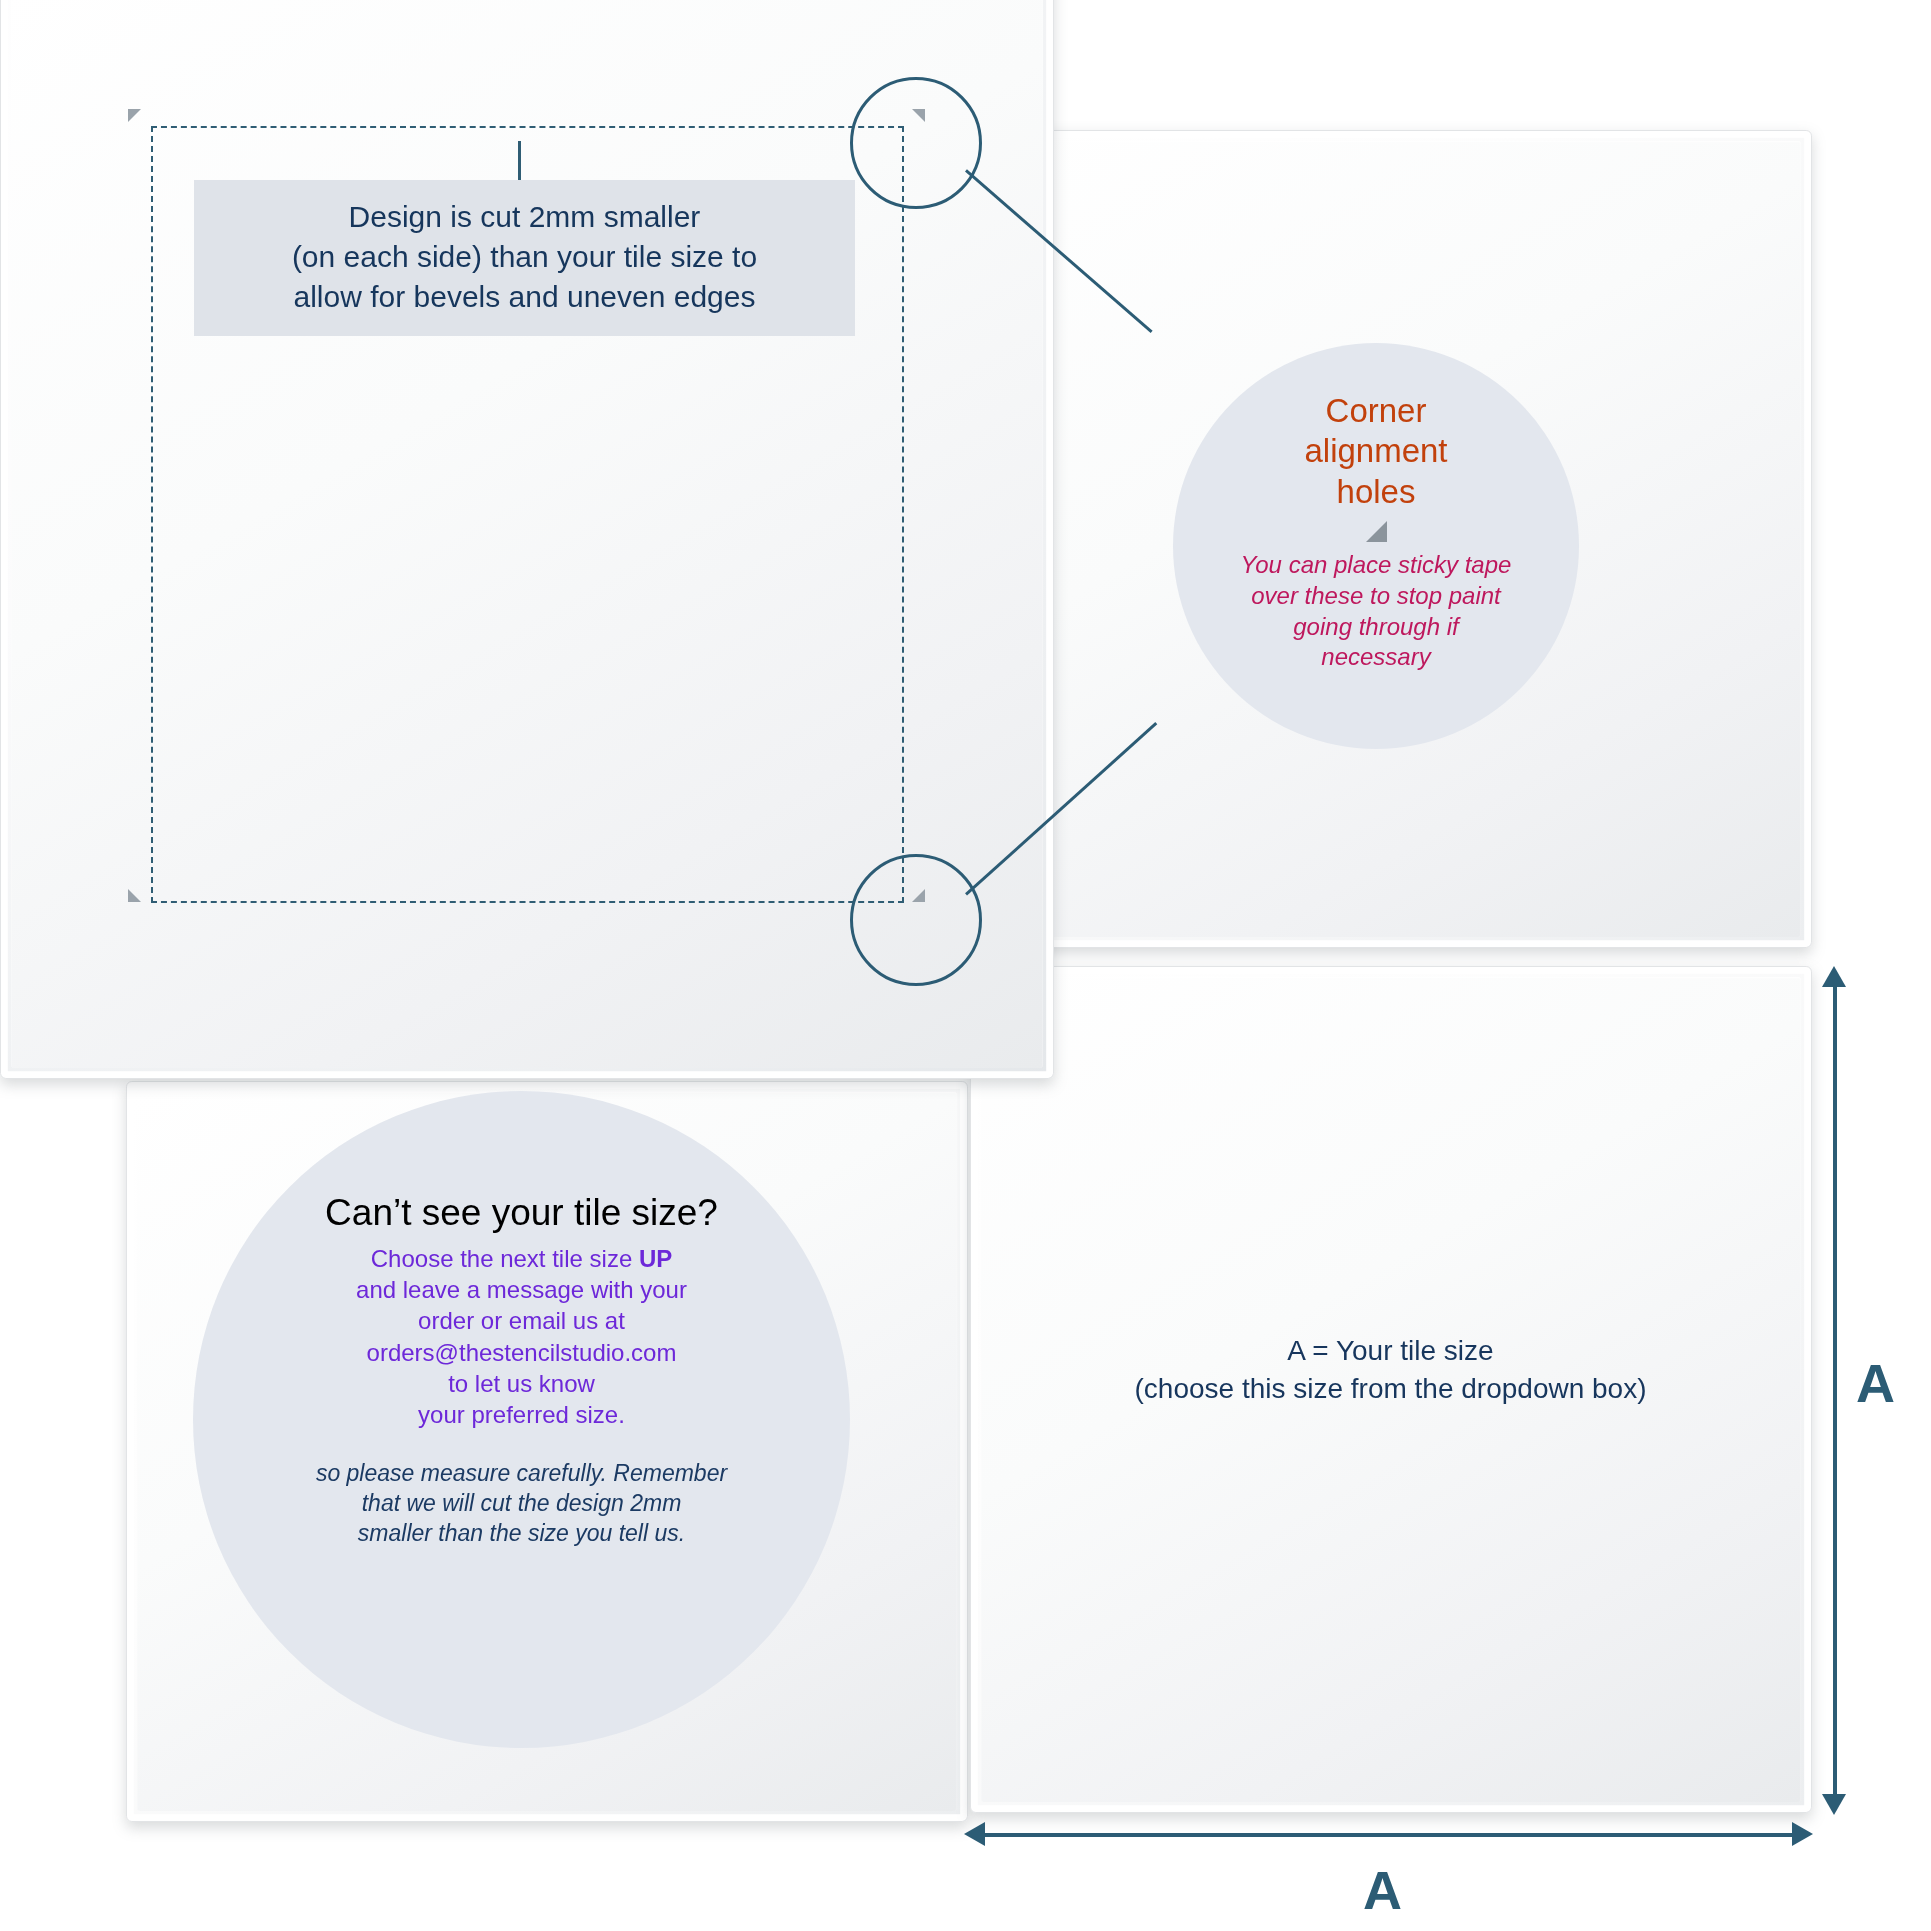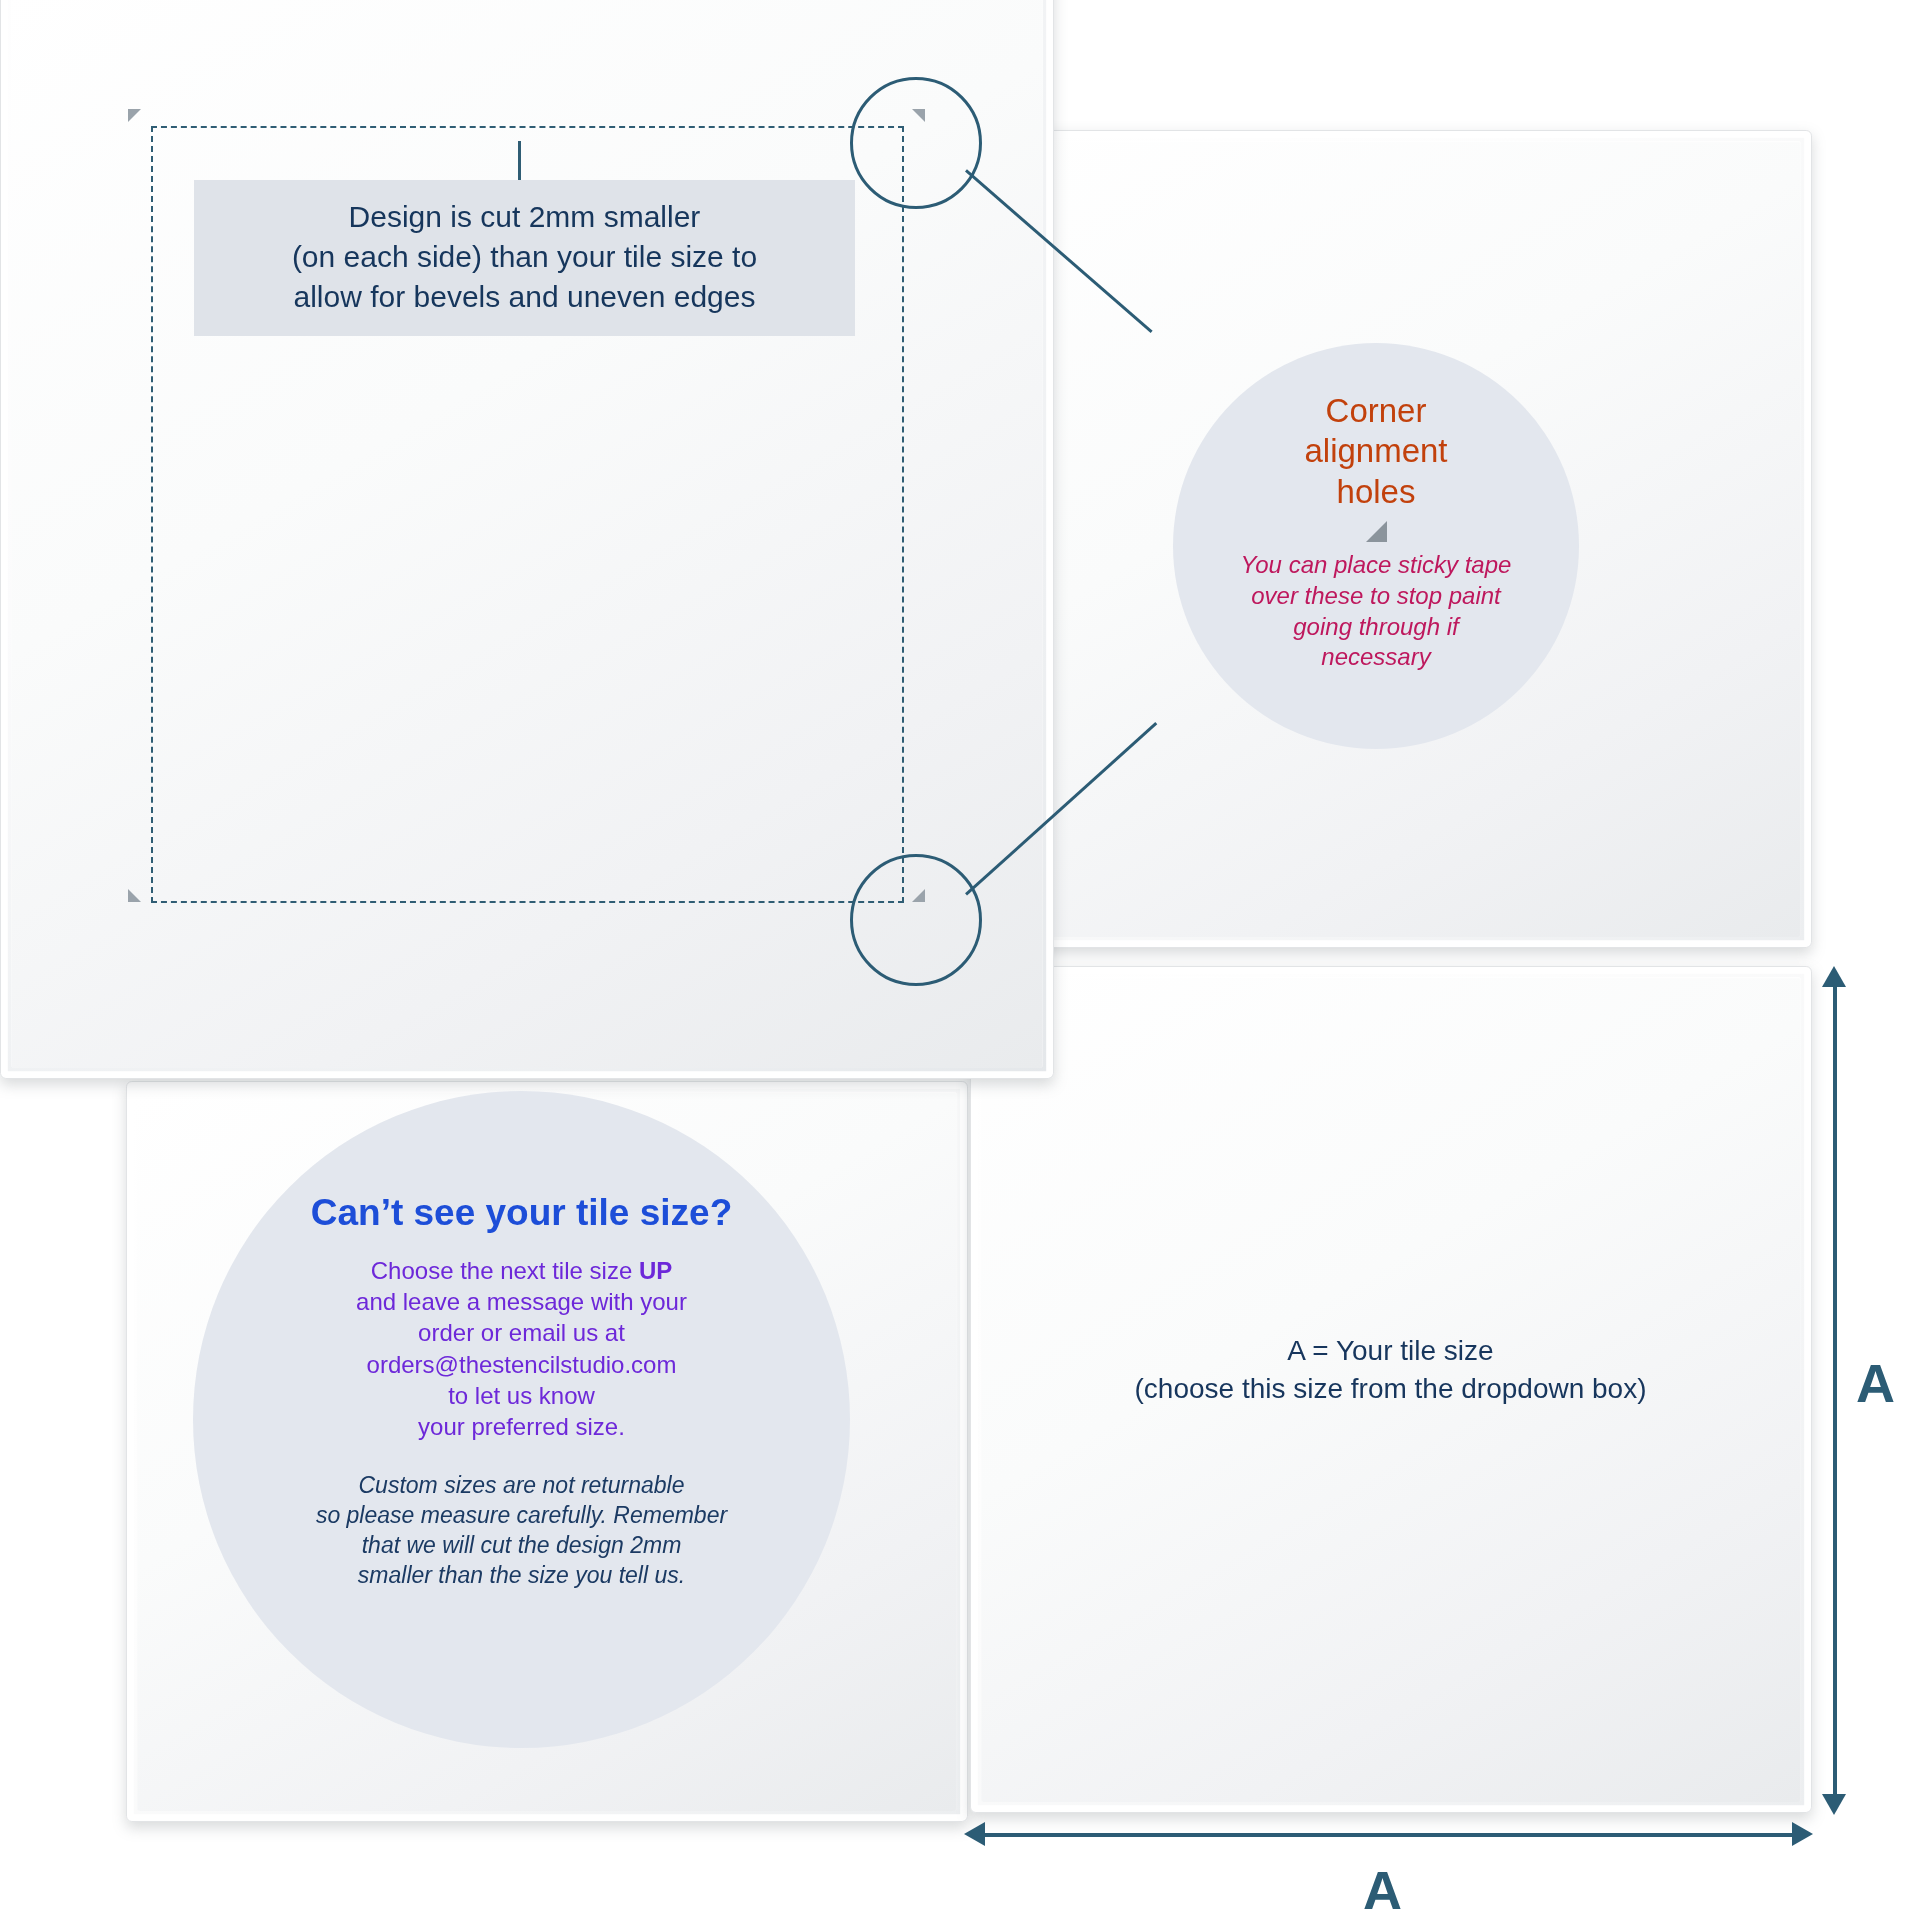--- a/index.html
+++ b/index.html
@@ -144,23 +144,23 @@
     color: #be185d;
   }
 
   #bubble-tilesize {
     left: 193px; top: 1091px;
     width: 657px; height: 657px;
     padding: 101px 56px 0 56px;
   }
   #bubble-tilesize .b-head {
     font-size: 37px;
-    font-weight: bold;
-    color: #1d4ed8;
-    margin-bottom: 21px;
+    font-weight: normal;
+    color: #000000;
+    margin-bottom: 9px;
   }
   #bubble-tilesize .b-body {
     font-size: 24px;
     line-height: 1.3;
     color: #6d28d9;
   }
   #bubble-tilesize .b-body b { font-weight: bold; }
   #bubble-tilesize .b-foot {
     margin-top: 29px;
     font-size: 23px;
@@ -267,21 +267,20 @@
     <div class="b-head">Can’t see your tile size?</div>
     <div class="b-body">
       <div><span>Choose the next tile size </span><b>UP</b></div>
       <div>and leave a message with your</div>
       <div>order or email us at</div>
       <div>orders@thestencilstudio.com</div>
       <div>to let us know</div>
       <div>your preferred size.</div>
     </div>
     <div class="b-foot">
-      <div>Custom sizes are not returnable</div>
       <div>so please measure carefully. Remember</div>
       <div>that we will cut the design 2mm</div>
       <div>smaller than the size you tell us.</div>
     </div>
   </div>
 
   <div id="a-text">
     <div>A = Your tile size</div>
     <div>(choose this size from the dropdown box)</div>
   </div>

